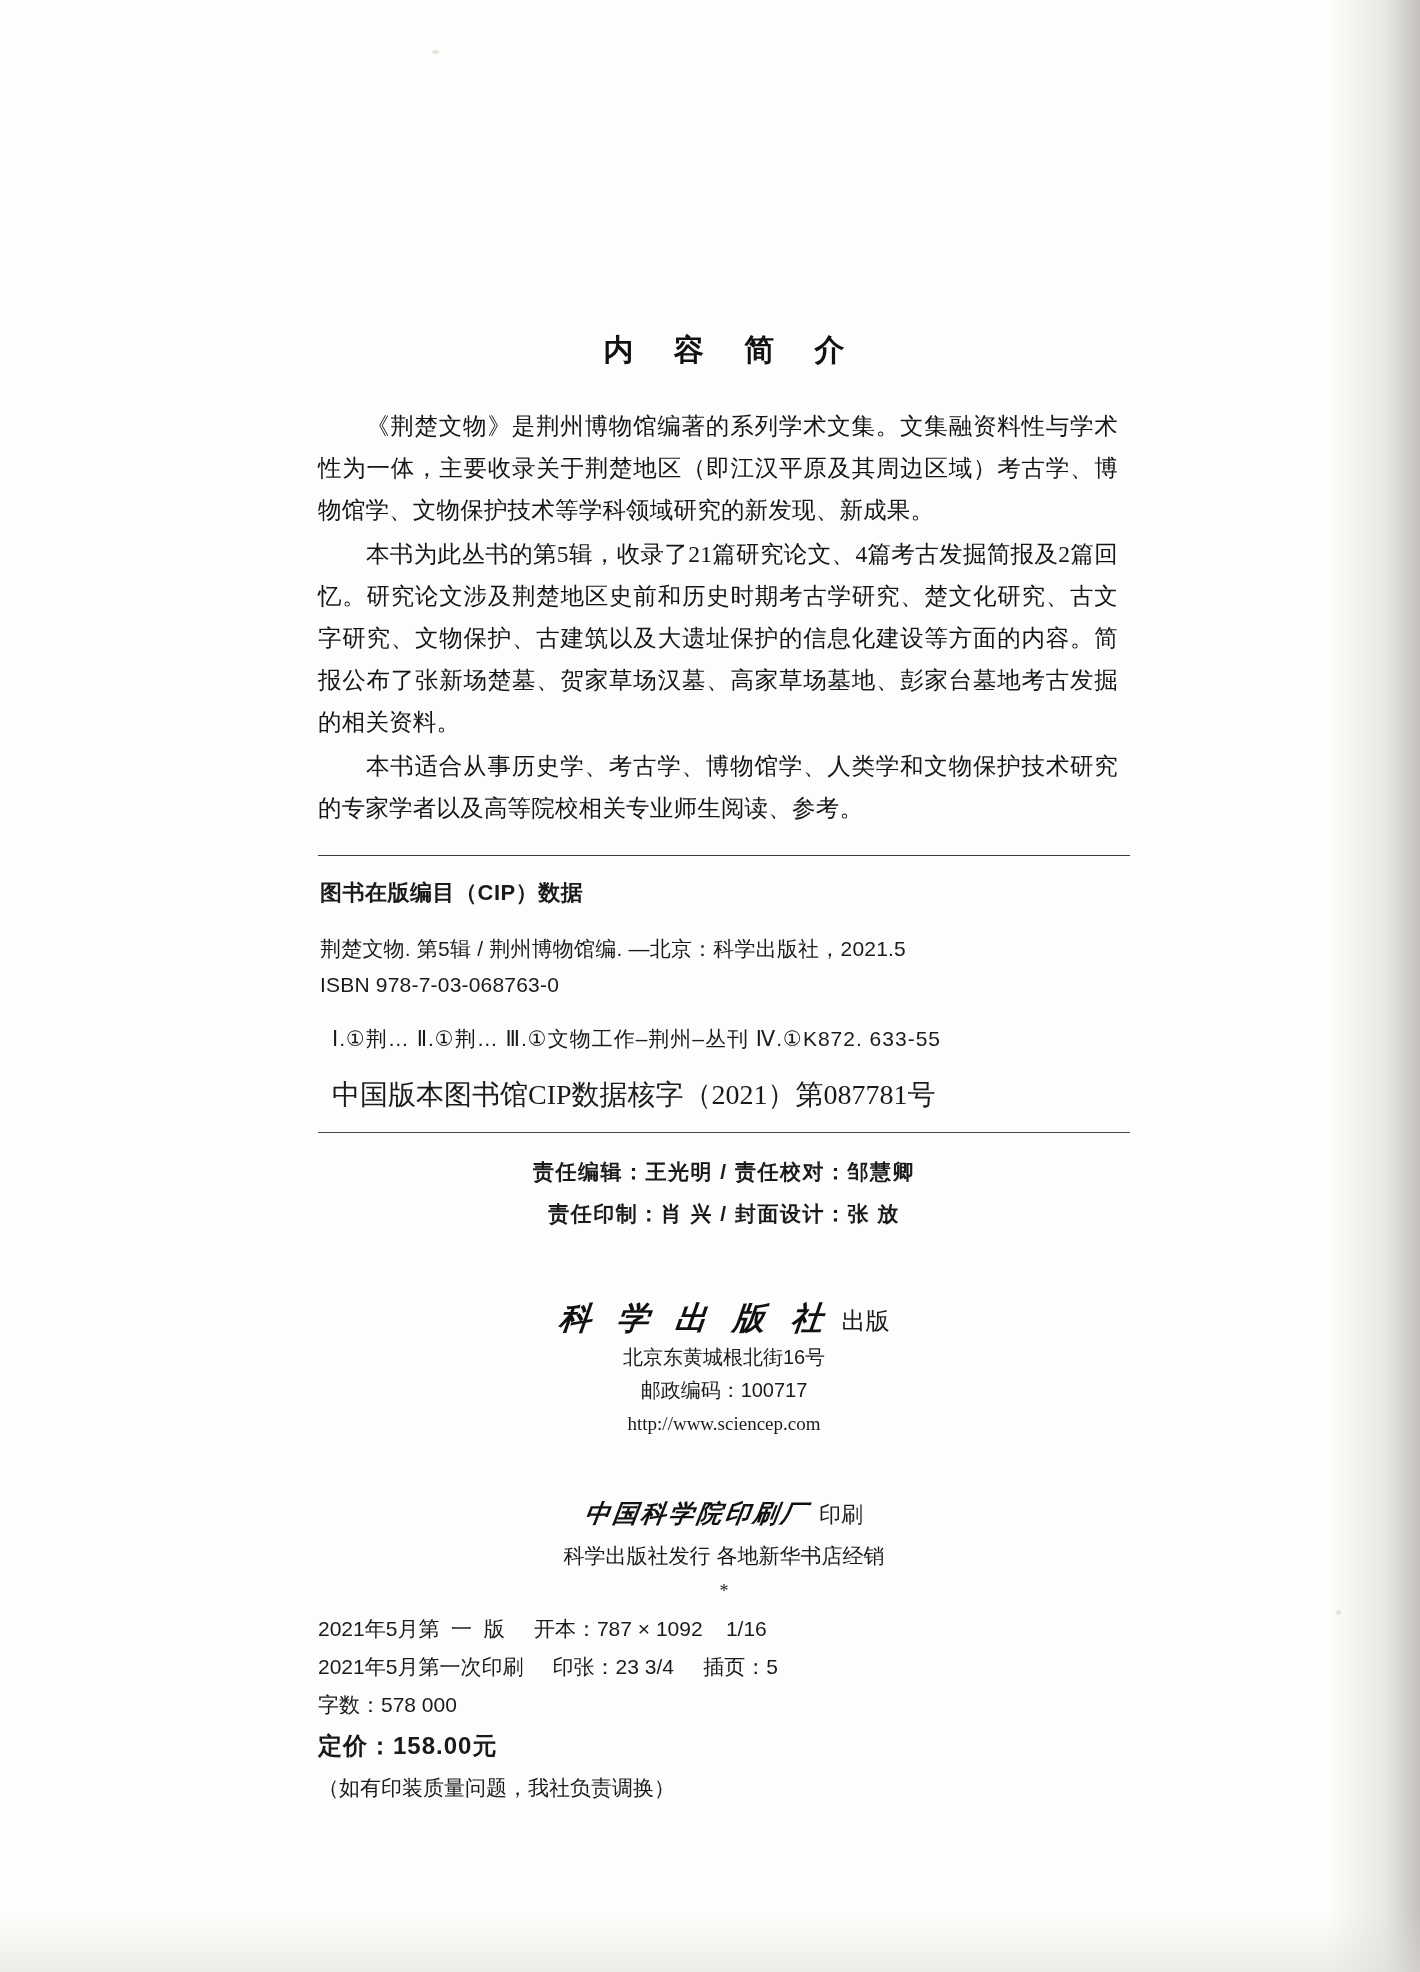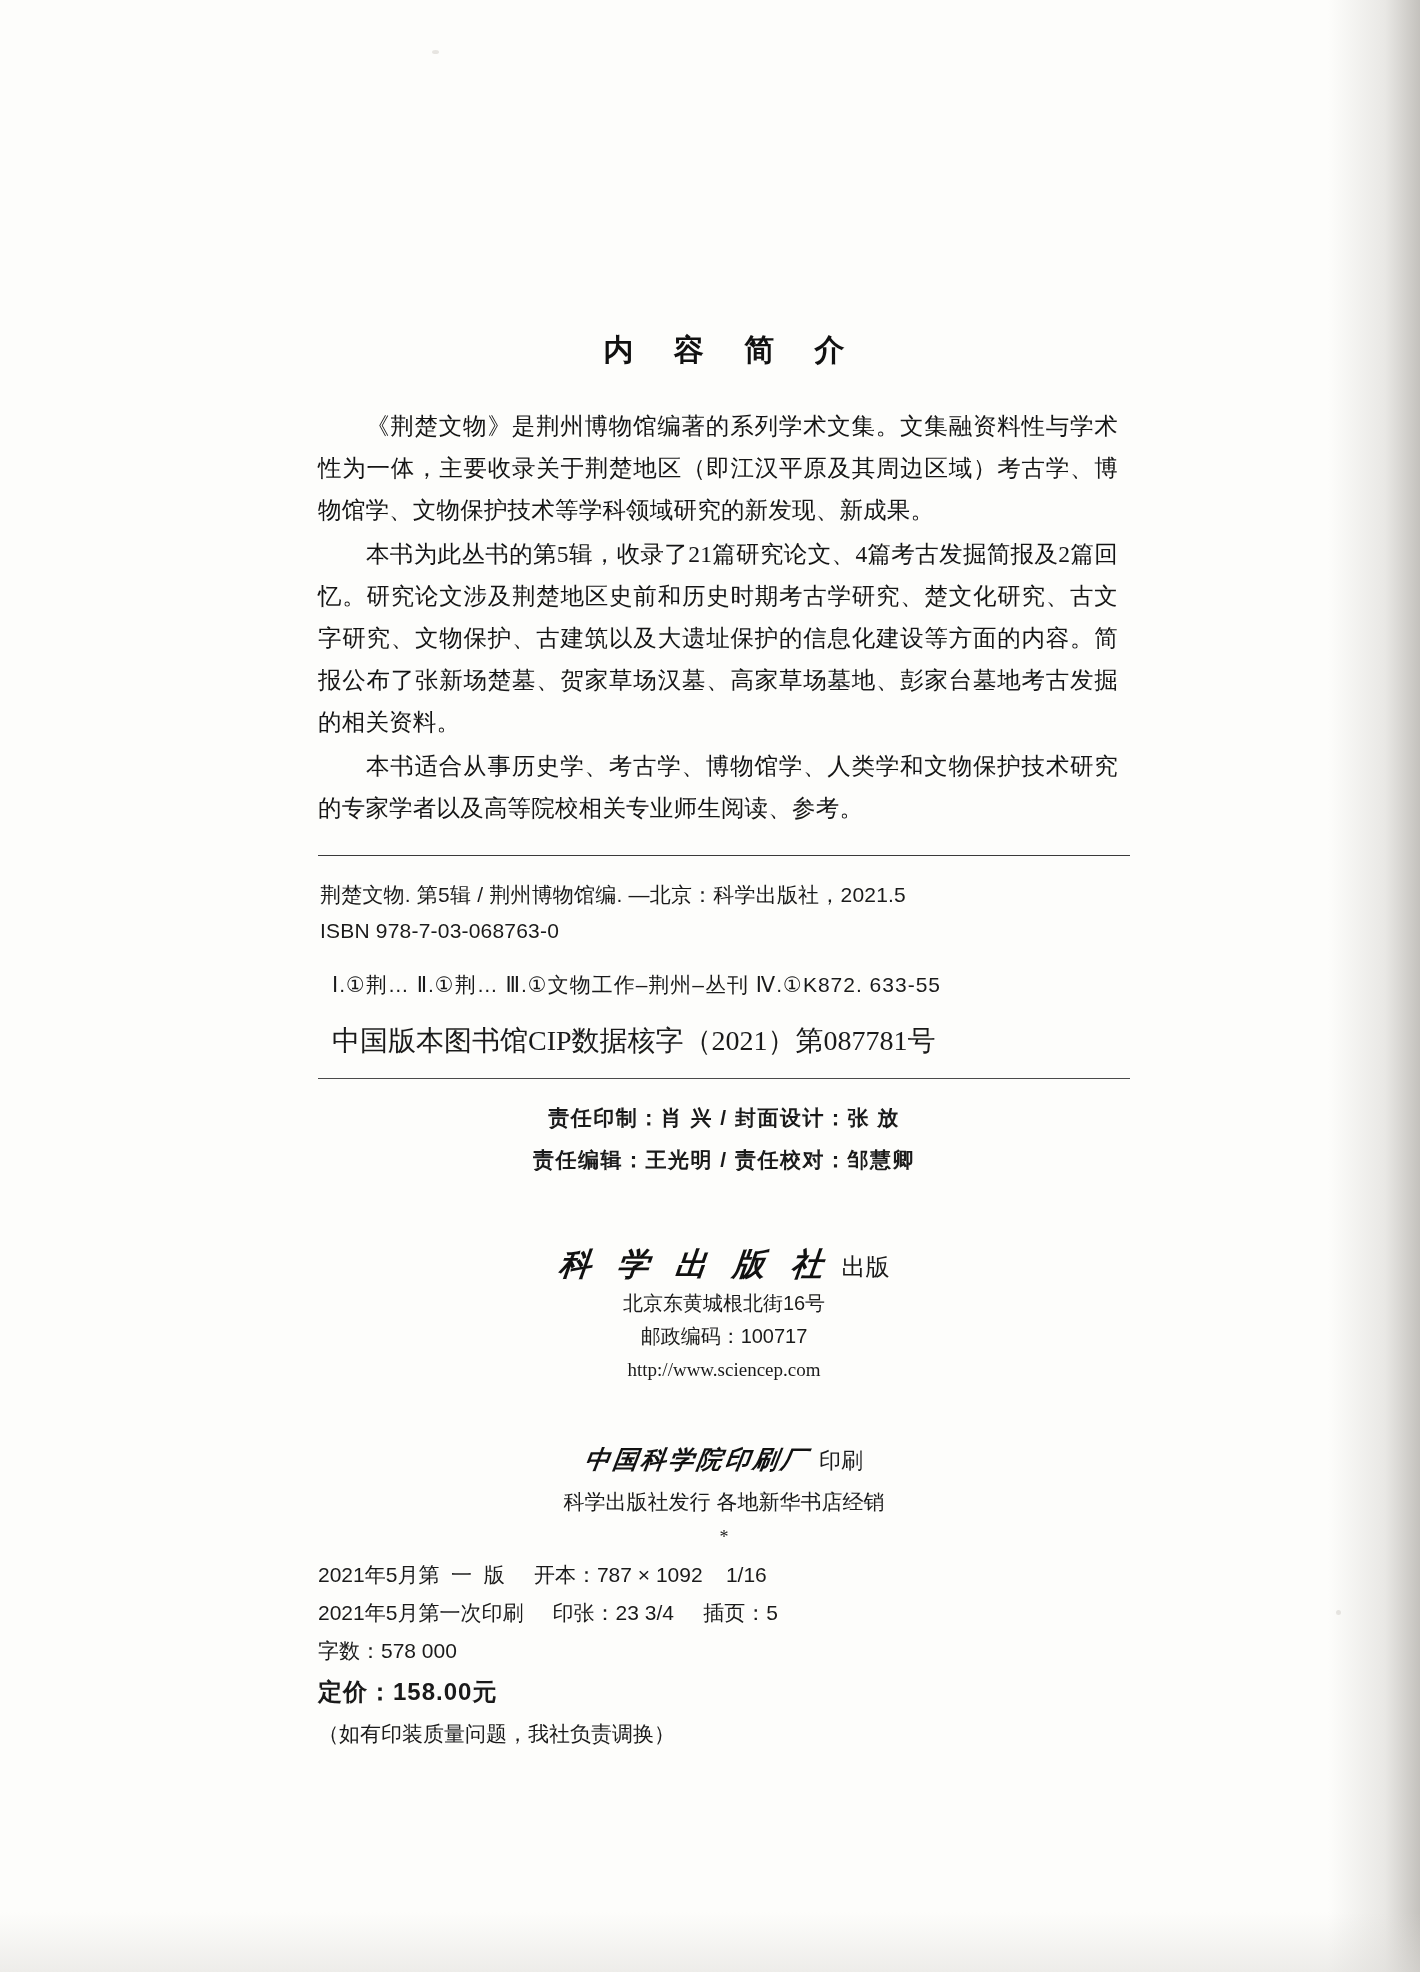--- a/index.html
+++ b/index.html
@@ -250,32 +250,33 @@
 
     <div class="abstract">
       <p>《荆楚文物》是荆州博物馆编著的系列学术文集。文集融资料性与学术性为一体，主要收录关于荆楚地区（即江汉平原及其周边区域）考古学、博物馆学、文物保护技术等学科领域研究的新发现、新成果。</p>
       <p>本书为此丛书的第5辑，收录了21篇研究论文、4篇考古发掘简报及2篇回忆。研究论文涉及荆楚地区史前和历史时期考古学研究、楚文化研究、古文字研究、文物保护、古建筑以及大遗址保护的信息化建设等方面的内容。简报公布了张新场楚墓、贺家草场汉墓、高家草场墓地、彭家台墓地考古发掘的相关资料。</p>
       <p>本书适合从事历史学、考古学、博物馆学、人类学和文物保护技术研究的专家学者以及高等院校相关专业师生阅读、参考。</p>
     </div>
 
     <hr class="rule">
 
     <div class="cip">
+      <div class="cip-title">图书在版编目（CIP）数据</div>
       <div class="cip-line">荆楚文物. 第5辑 / 荆州博物馆编. —北京：科学出版社，2021.5</div>
       <div class="cip-line">ISBN 978-7-03-068763-0</div>
       <div class="cip-gap"></div>
       <div class="cip-class">Ⅰ.①荆…   Ⅱ.①荆…   Ⅲ.①文物工作–荆州–丛刊   Ⅳ.①K872. 633-55</div>
       <div class="cip-core">中国版本图书馆CIP数据核字（2021）第087781号</div>
     </div>
 
     <hr class="rule thin">
 
     <div class="staff">
+      <div>责任编辑：王光明 / 责任校对：邹慧卿</div>
       <div>责任印制：肖   兴 / 封面设计：张   放</div>
-      <div>责任编辑：王光明 / 责任校对：邹慧卿</div>
     </div>
 
     <div class="publisher">
       <div class="pub-logo-row">
         <span class="pub-logo">科 学 出 版 社</span>
         <span class="pub-logo-suffix">出版</span>
       </div>
       <div class="pub-line">北京东黄城根北街16号</div>
       <div class="pub-line">邮政编码：100717</div>
       <div class="pub-url">http://www.sciencep.com</div>

